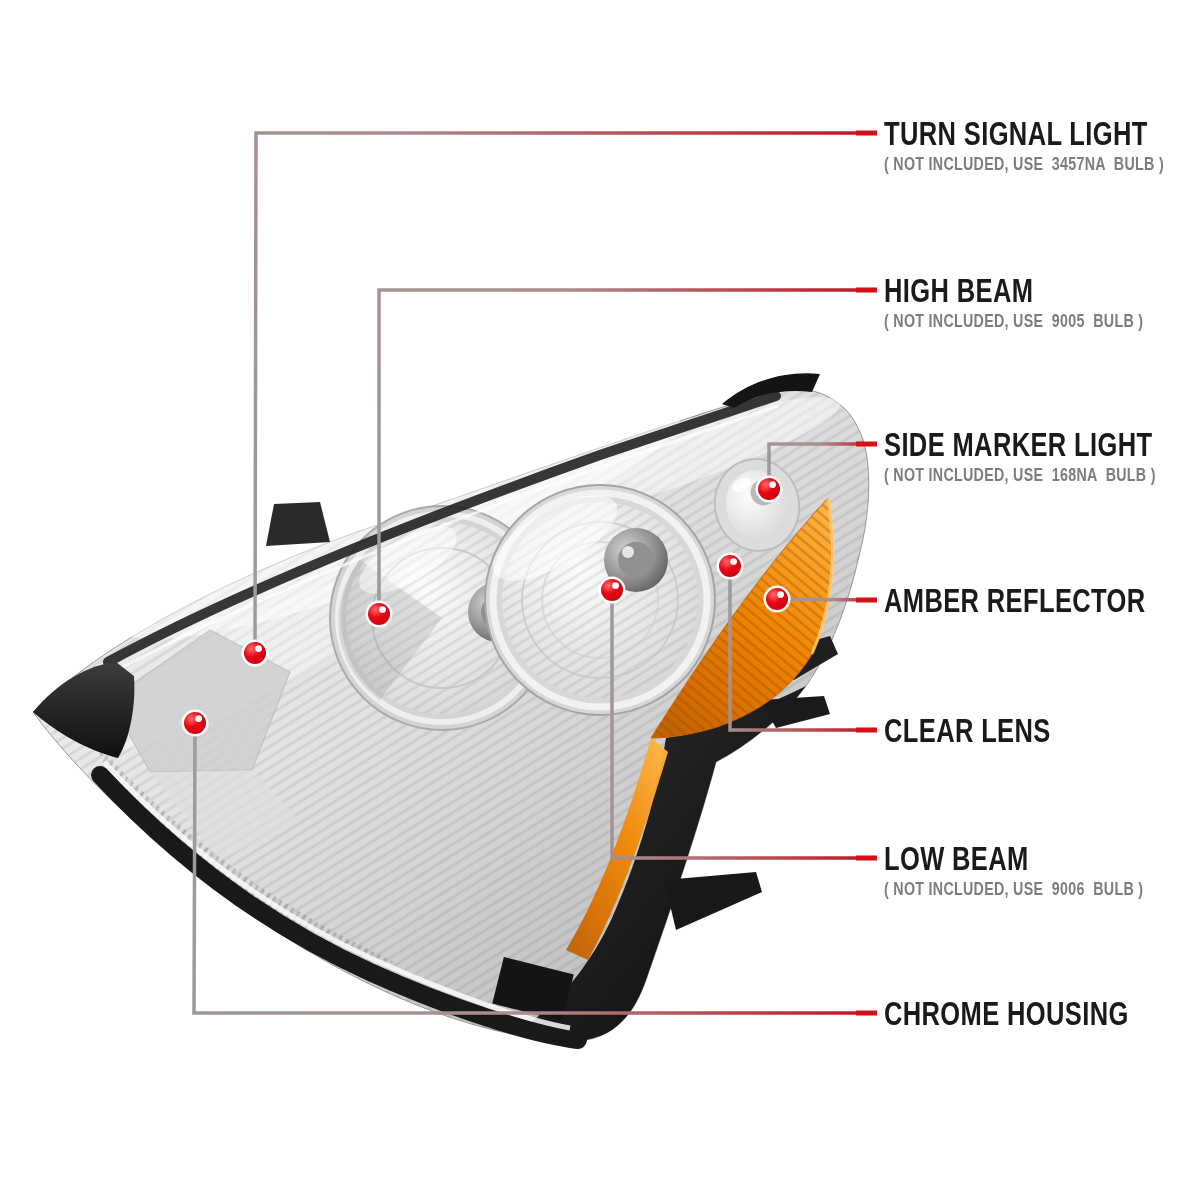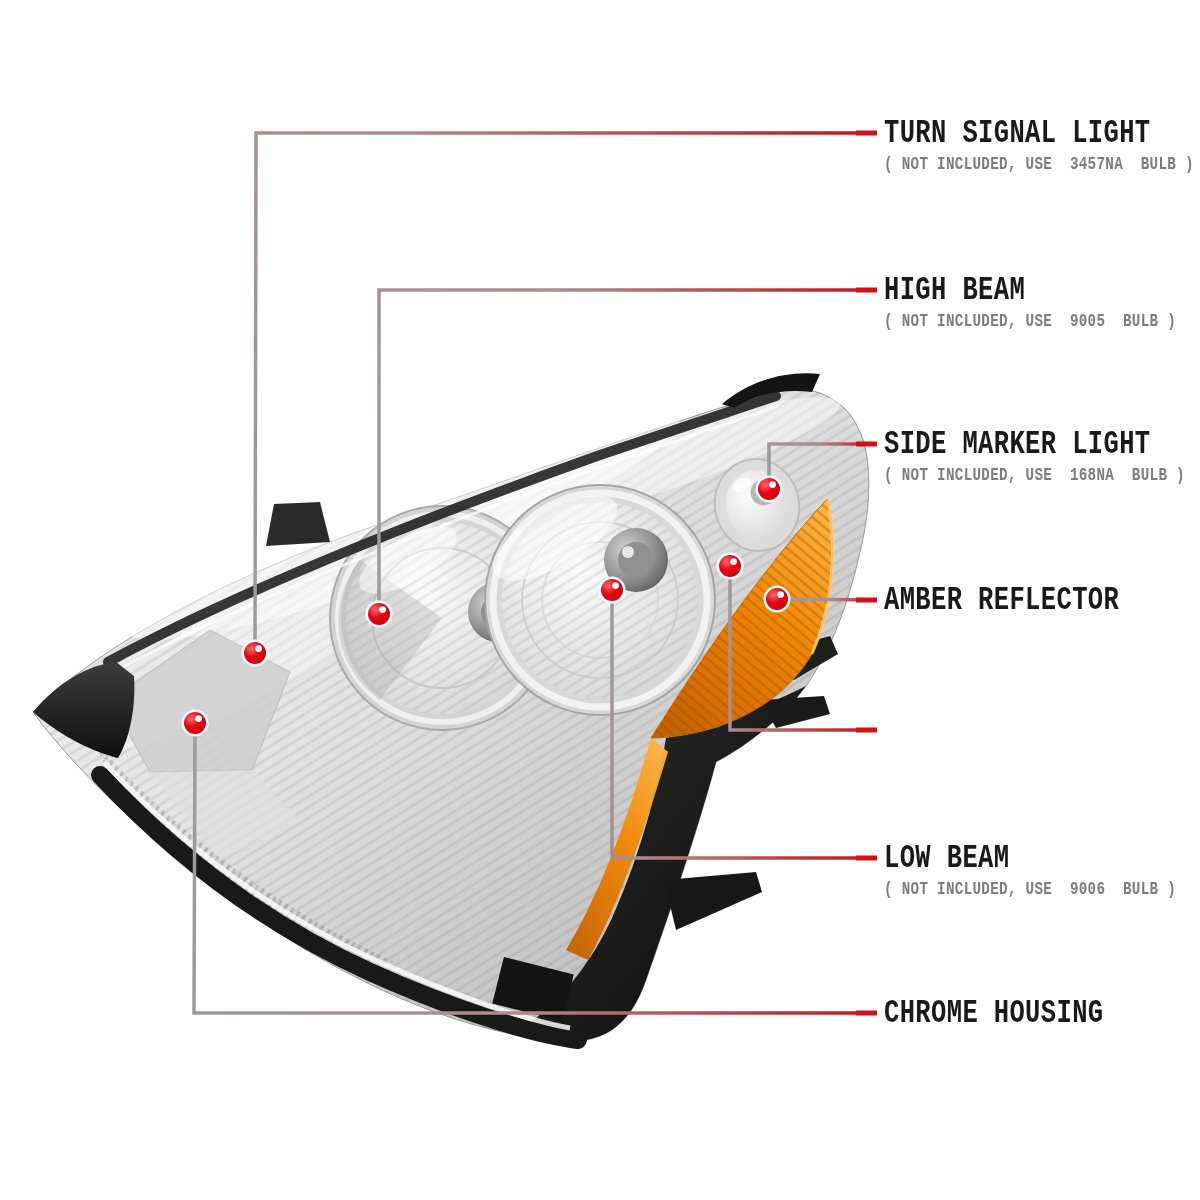--- a/index.html
+++ b/index.html
@@ -1,18 +1,18 @@
 <!DOCTYPE html>
 <html><head>
 <meta charset="utf-8">
 <style>
   html,body{margin:0;padding:0;background:#ffffff;}
   .stage{
     position:relative;width:1200px;height:1200px;background:#ffffff;
-    overflow:hidden;font-family:Liberation Mono, monospace;
+    overflow:hidden;font-family:Liberation Sans, sans-serif;
   }
   .stage svg{position:absolute;left:0;top:0;}
   #labels{position:absolute;left:0;top:0;width:1200px;height:1200px;pointer-events:none;}
   .callout-label{position:absolute;white-space:pre;}
   .callout-title{
     display:inline-block;font-weight:bold;font-size:34px;line-height:34px;
     letter-spacing:.5px;color:#1a1a1a;transform:scaleX(.75);transform-origin:0 50%;
     white-space:pre;
   }
   .callout-sub{
@@ -246,16 +246,17 @@
         <circle cx="195" cy="723" r="11" fill="url(#dotGrad)"></circle>
         <circle cx="198.6" cy="718.6" r="3.4" fill="#ffffff"></circle>
       </g>
     </svg>
 
   <div id="labels">
       <div class="callout-label" style="left: 884px; top: 116px;"><span class="callout-title">TURN SIGNAL LIGHT</span><span class="callout-sub"><span>( NOT INCLUDED, USE  3457NA  BULB )</span></span></div>
       <div class="callout-label" style="left: 884px; top: 273px;"><span class="callout-title">HIGH BEAM</span><span class="callout-sub"><span>( NOT INCLUDED, USE  9005  BULB )</span></span></div>
       <div class="callout-label" style="left: 884px; top: 427px;"><span class="callout-title">SIDE MARKER LIGHT</span><span class="callout-sub"><span>( NOT INCLUDED, USE  168NA  BULB )</span></span></div>
       <div class="callout-label" style="left: 884px; top: 583px;"><span class="callout-title">AMBER REFLECTOR</span></div>
+      <div class="callout-label" style="left: 884px; top: 713px;"><span class="callout-title">CLEAR LENS</span></div>
       <div class="callout-label" style="left: 884px; top: 841px;"><span class="callout-title">LOW BEAM</span><span class="callout-sub"><span>( NOT INCLUDED, USE  9006  BULB )</span></span></div>
       <div class="callout-label" style="left: 884px; top: 996px;"><span class="callout-title">CHROME HOUSING</span></div>
     </div>
 </div>
 
 </body></html>

